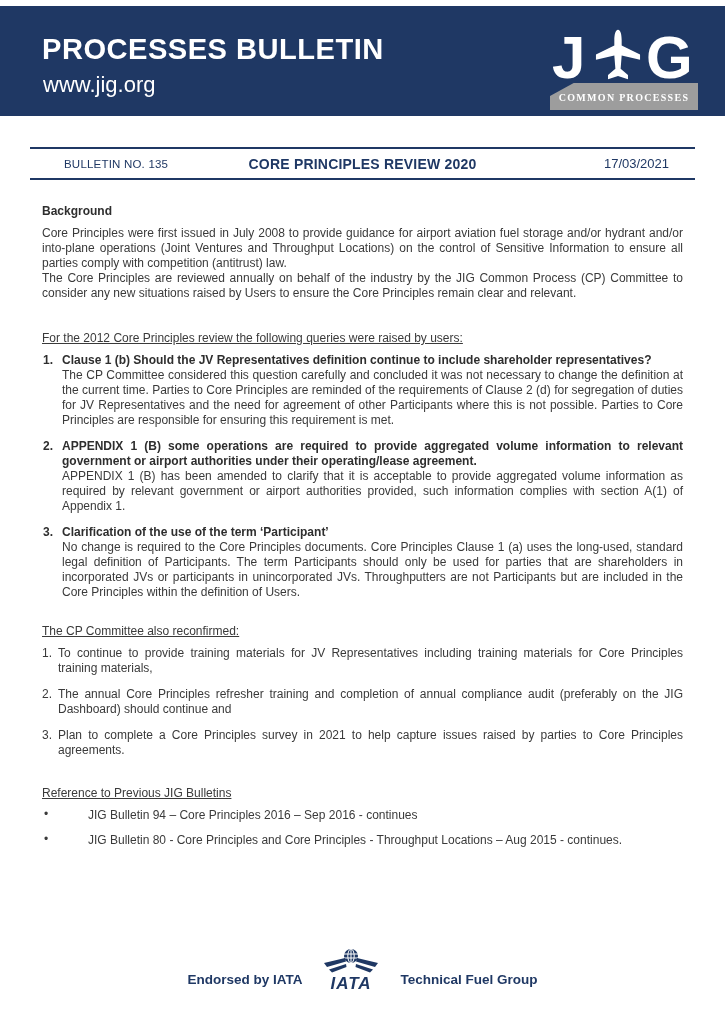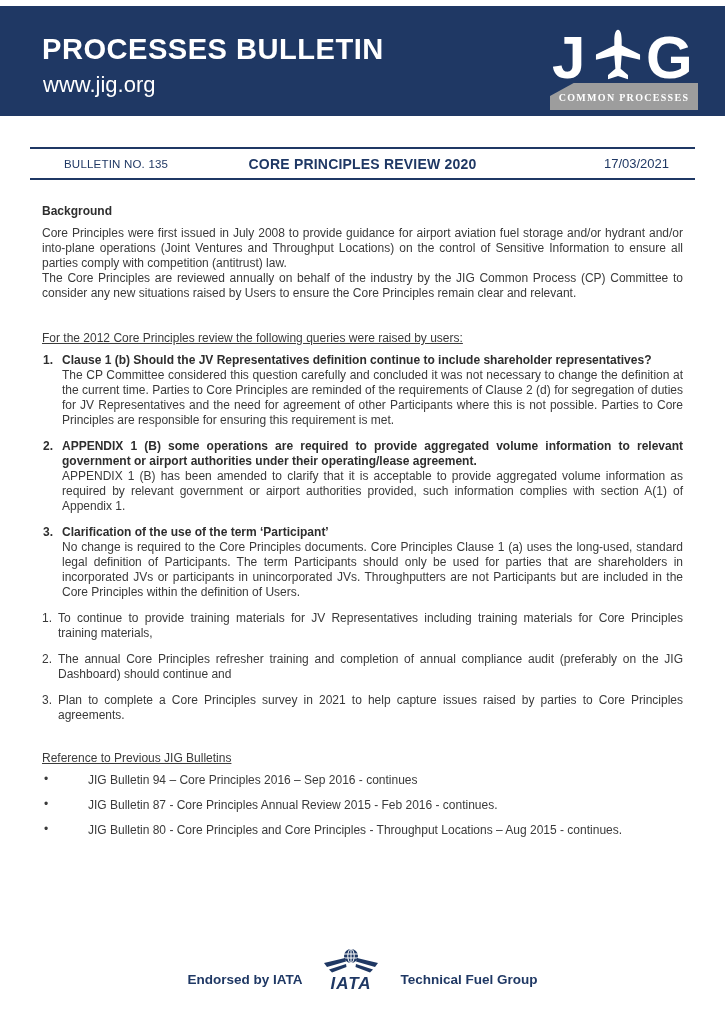--- a/index.html
+++ b/index.html
@@ -107,30 +107,30 @@
       <li>
         <div class="q-title">APPENDIX 1 (B) some operations are required to provide aggregated volume information to relevant government or airport authorities under their operating/lease agreement.</div>
         <div class="q-body">APPENDIX 1 (B) has been amended to clarify that it is acceptable to provide aggregated volume information as required by relevant government or airport authorities provided, such information complies with section A(1) of Appendix 1.</div>
       </li>
       <li>
         <div class="q-title">Clarification of the use of the term ‘Participant’</div>
         <div class="q-body">No change is required to the Core Principles documents. Core Principles Clause 1 (a) uses the long-used, standard legal definition of Participants. The term Participants should only be used for parties that are shareholders in incorporated JVs or participants in unincorporated JVs. Throughputters are not Participants but are included in the Core Principles within the definition of Users.</div>
       </li>
     </ol>
 
+    <div class="h-under sect-gap1">The CP Committee also reconfirmed:</div>
     <ol class="r-list">
       <li>To continue to provide training materials for JV Representatives including training materials for Core Principles training materials,</li>
       <li>The annual Core Principles refresher training and completion of annual compliance audit (preferably on the JIG Dashboard) should continue and</li>
       <li>Plan to complete a Core Principles survey in 2021 to help capture issues raised by parties to Core Principles agreements.</li>
     </ol>
 
     <div class="h-under sect-gap2">Reference to Previous JIG Bulletins</div>
     <ul class="b-list">
       <li>JIG Bulletin 94 – Core Principles 2016 – Sep 2016 - continues</li>
-      <li>JIG Bulletin 87 - Core Principles Annual Review 2015 - Feb 2016 - continues.</li>
       <li>JIG Bulletin 80 - Core Principles and Core Principles - Throughput Locations – Aug 2015 - continues.</li>
     </ul>
 
   </div>
 
   <div class="footer">
     <div class="foot-txt">Endorsed by IATA</div>
     <svg class="iata-logo" width="58" height="46" viewBox="0 0 58 46">
       <g>
         <circle cx="29" cy="10" r="7" fill="#1f3864"></circle>

